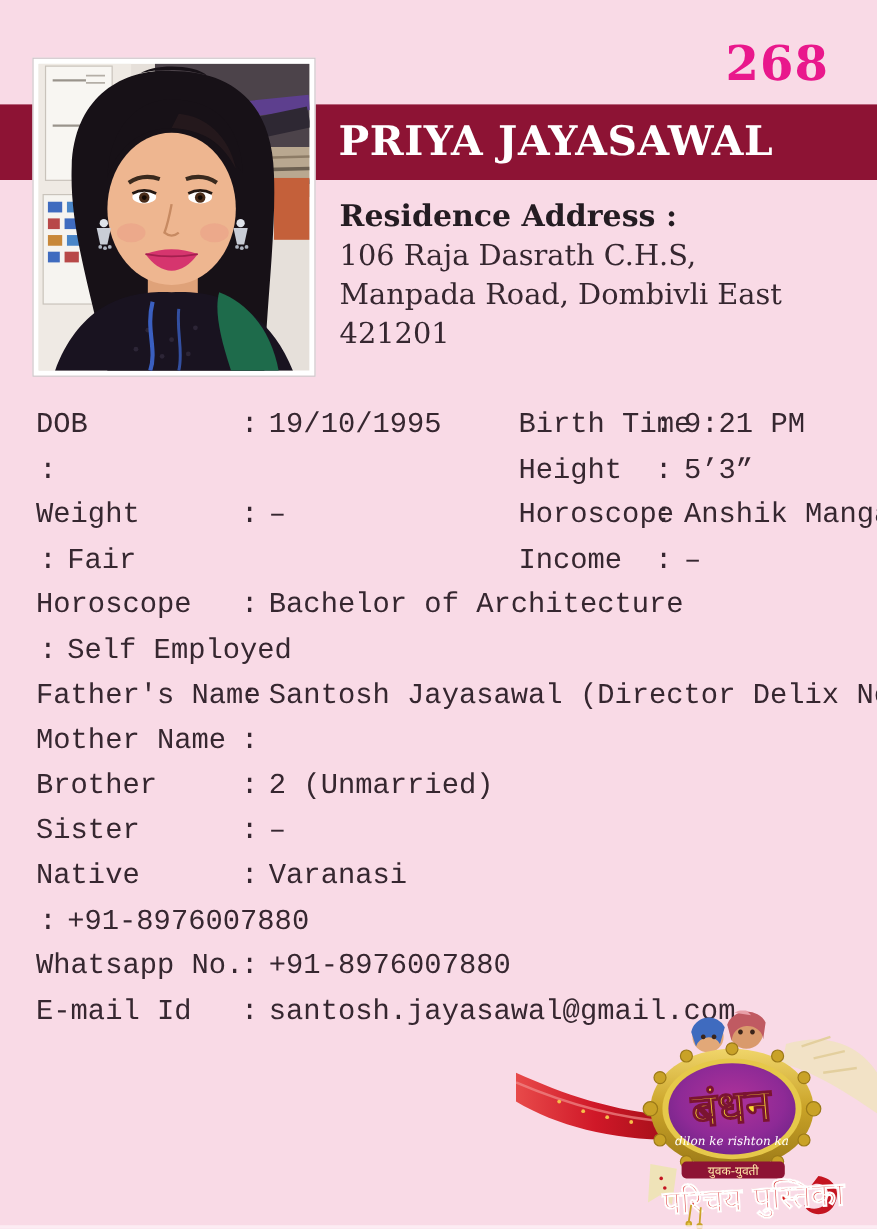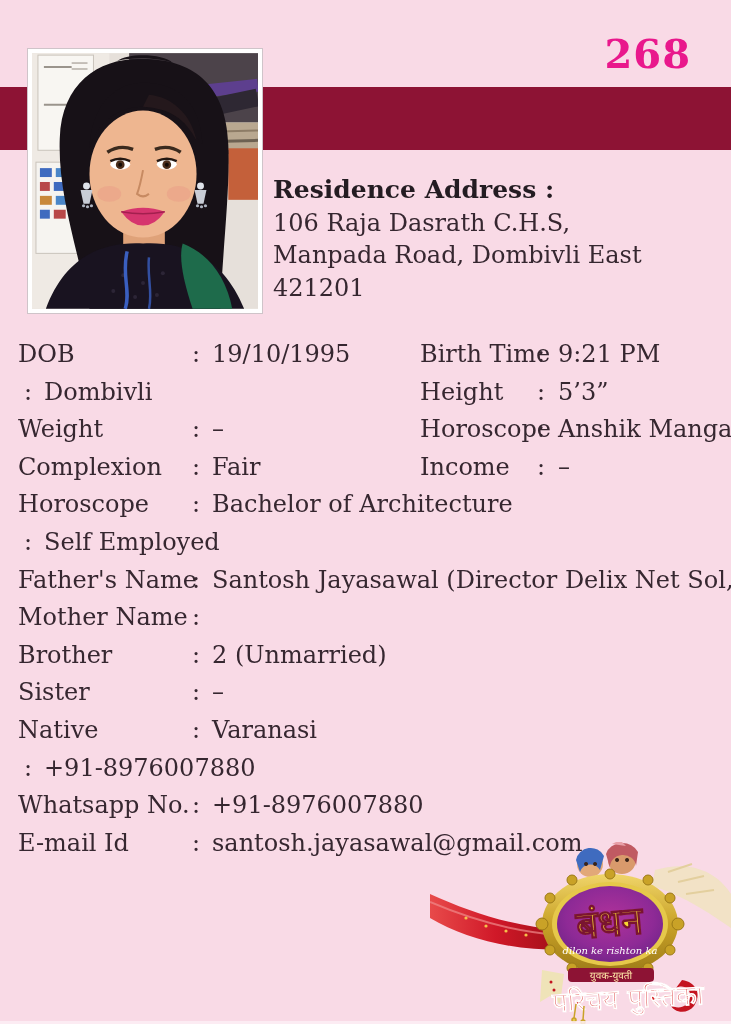--- a/index.html
+++ b/index.html
@@ -24,26 +24,26 @@
     font-size:34px;font-weight:bold;color:#ffffff;letter-spacing:0.5px;
     white-space:nowrap;
   }
   .photo-frame{
     position:absolute;left:27px;top:48px;width:236px;height:266px;
     background:#ffffff;border:1px solid #cfc4c9;box-sizing:border-box;
     padding:4px;z-index:5;
   }
   .photo-frame svg{display:block;width:226px;height:256px;}
   .address{
-    position:absolute;left:273px;top:164px;width:440px;
-    font-size:24px;line-height:32.5px;color:#362730;margin-top:10px;
+    position:absolute;left:283px;top:164px;width:440px;
+    font-size:24px;line-height:32.5px;color:#362730;
   }
   .address .addr-title{font-weight:bold;font-size:25px;color:#241c22;}
   .details{
-    position:absolute;left:18px;top:336px;width:701px;
+    position:absolute;left:30px;top:336px;width:701px;font-family:Liberation Mono, monospace;
   }
   .row{
     position:relative;display:flex;height:37.6px;line-height:37.6px;
     font-size:24px;white-space:nowrap;
   }
   .lbl{width:168px;flex:0 0 auto;}
   .col{width:20px;flex:0 0 auto;text-align:center;}
   .val{padding-left:6px;text-align:center;}
   .pair2{
     position:absolute;left:402px;top:0;display:flex;height:37.6px;line-height:37.6px;
@@ -60,20 +60,21 @@
   }
 </style>
 </head>
 <body>
 
 <div class="page">
 
   <div class="page-number">268</div>
 
   <div class="name-band"></div>
+  <div class="name">PRIYA JAYASAWAL</div>
 
   <div class="photo-frame">
     <svg viewBox="0 0 228 258">
 
       <rect x="0" y="0" width="228" height="258" fill="#e6e0da"></rect>
       <rect x="0" y="0" width="78" height="258" fill="#efeae4"></rect>
 
       <rect x="6" y="2" width="56" height="96" fill="#f8f6f2" stroke="#c9c3bb" stroke-width="1"></rect>
       <line x1="12" y1="14" x2="40" y2="14" stroke="#9a948c" stroke-width="2"></line>
       <line x1="40" y1="10" x2="56" y2="10" stroke="#b4aea6" stroke-width="1.5"></line>
@@ -173,39 +174,37 @@
         <span class="col">:</span>
         <span class="val">19/10/1995</span>
       <span class="pair2">
           <span class="lbl2">Birth Time</span>
           <span class="col2">:</span>
           <span class="val2">9:21 PM</span>
         </span>
     </div>
     <div class="row">
         <span class="col">:</span>
-        <span class="val">Dombivli</span>
       <span class="pair2">
           <span class="lbl2">Height</span>
           <span class="col2">:</span>
           <span class="val2">5’3”</span>
         </span>
     </div>
     <div class="row">
       <span class="lbl">Weight</span>
         <span class="col">:</span>
         <span class="val">–</span>
       <span class="pair2">
           <span class="lbl2">Horoscope</span>
           <span class="col2">:</span>
           <span class="val2">Anshik Mangal</span>
         </span>
     </div>
     <div class="row">
-      <span class="lbl">Complexion</span>
         <span class="col">:</span>
         <span class="val">Fair</span>
       <span class="pair2">
           <span class="lbl2">Income</span>
           <span class="col2">:</span>
           <span class="val2">–</span>
         </span>
     </div>
     <div class="row">
       <span class="lbl">Horoscope</span>

